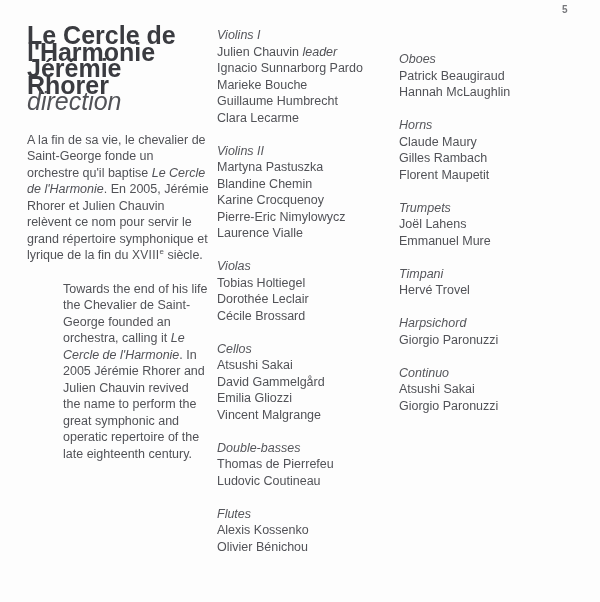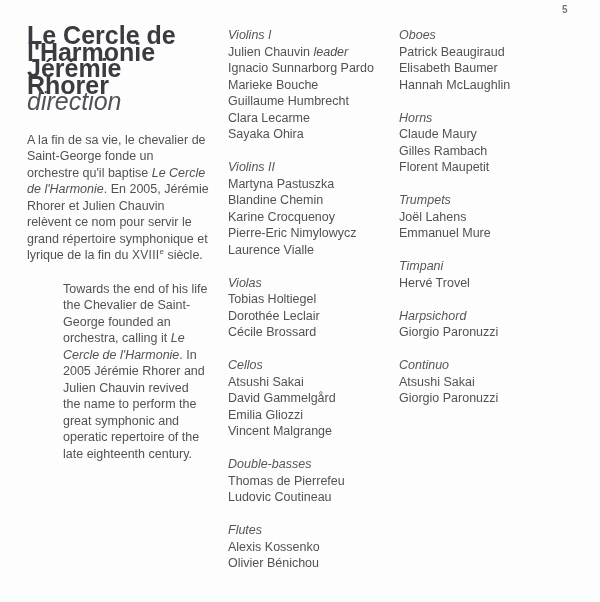--- a/index.html
+++ b/index.html
@@ -25,22 +25,22 @@
     font-size: 10px;
     font-weight: bold;
     color: var(--pagenum-color, #77787c);
     line-height: 12px;
   }
   .col {
     position: absolute;
     top: 27px;
   }
   .col-left  { left: 27px;  width: 182px; }
-  .col-mid   { left: 228px; width: 180px; }
-  .col-right { left: 399px; width: 180px; }
+  .col-mid   { left: 217px; width: 180px; }
+  .col-right { left: 399px; width: 180px; margin-top: 24px; }
 
   .intro-title {
     margin: 0;
     font-weight: bold;
     color: var(--heading-color, #3a3b40);
   }
   .role {
     font-weight: normal;
     font-style: italic;
     color: var(--body-color, #515257);
@@ -89,21 +89,20 @@
   </div>
 
   <div class="col col-mid">
       <div class="section">
         <div class="section-title">Violins I</div>
         <div class="member">Julien Chauvin <span class="it">leader</span></div>
         <div class="member">Ignacio Sunnarborg Pardo</div>
         <div class="member">Marieke Bouche</div>
         <div class="member">Guillaume Humbrecht</div>
         <div class="member">Clara Lecarme</div>
-        <div class="member">Sayaka Ohira</div>
       </div>
       <div class="section">
         <div class="section-title">Violins II</div>
         <div class="member">Martyna Pastuszka</div>
         <div class="member">Blandine Chemin</div>
         <div class="member">Karine Crocquenoy</div>
         <div class="member">Pierre-Eric Nimylowycz</div>
         <div class="member">Laurence Vialle</div>
       </div>
       <div class="section">
@@ -128,21 +127,20 @@
         <div class="section-title">Flutes</div>
         <div class="member">Alexis Kossenko</div>
         <div class="member">Olivier Bénichou</div>
       </div>
     </div>
 
   <div class="col col-right">
       <div class="section">
         <div class="section-title">Oboes</div>
         <div class="member">Patrick Beaugiraud</div>
-        <div class="member">Elisabeth Baumer</div>
         <div class="member">Hannah McLaughlin</div>
       </div>
       <div class="section">
         <div class="section-title">Horns</div>
         <div class="member">Claude Maury</div>
         <div class="member">Gilles Rambach</div>
         <div class="member">Florent Maupetit</div>
       </div>
       <div class="section">
         <div class="section-title">Trumpets</div>

